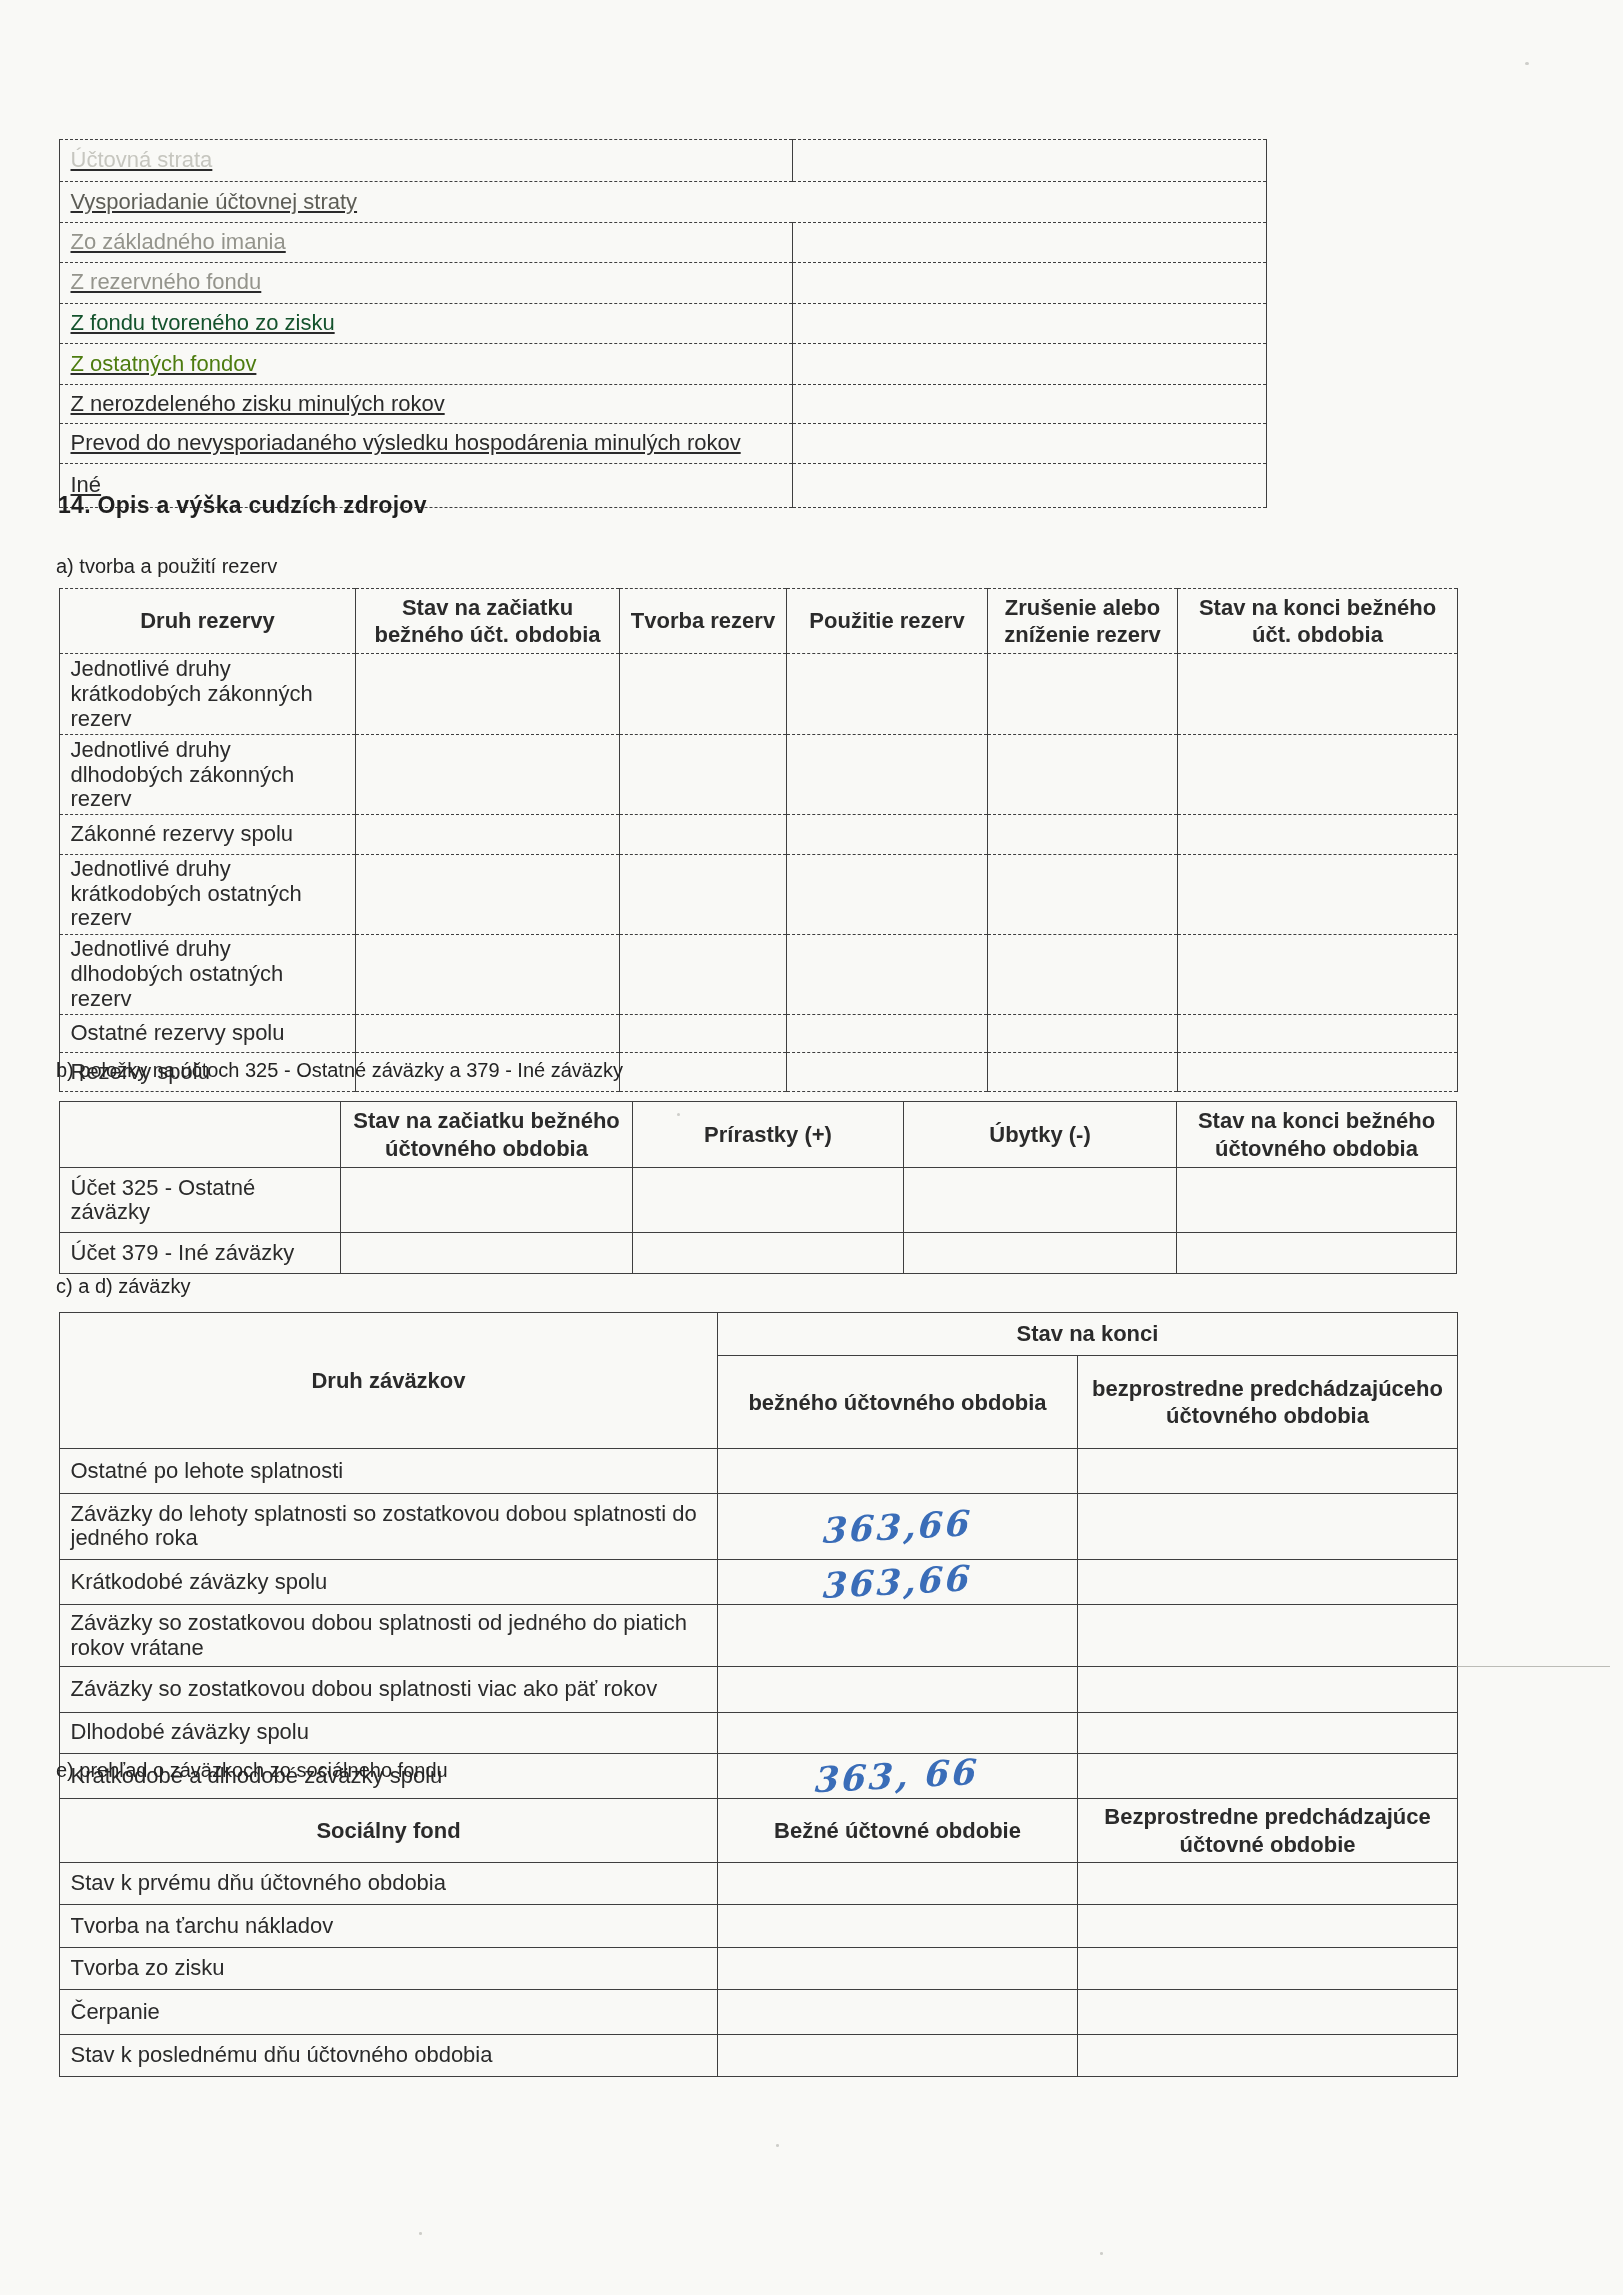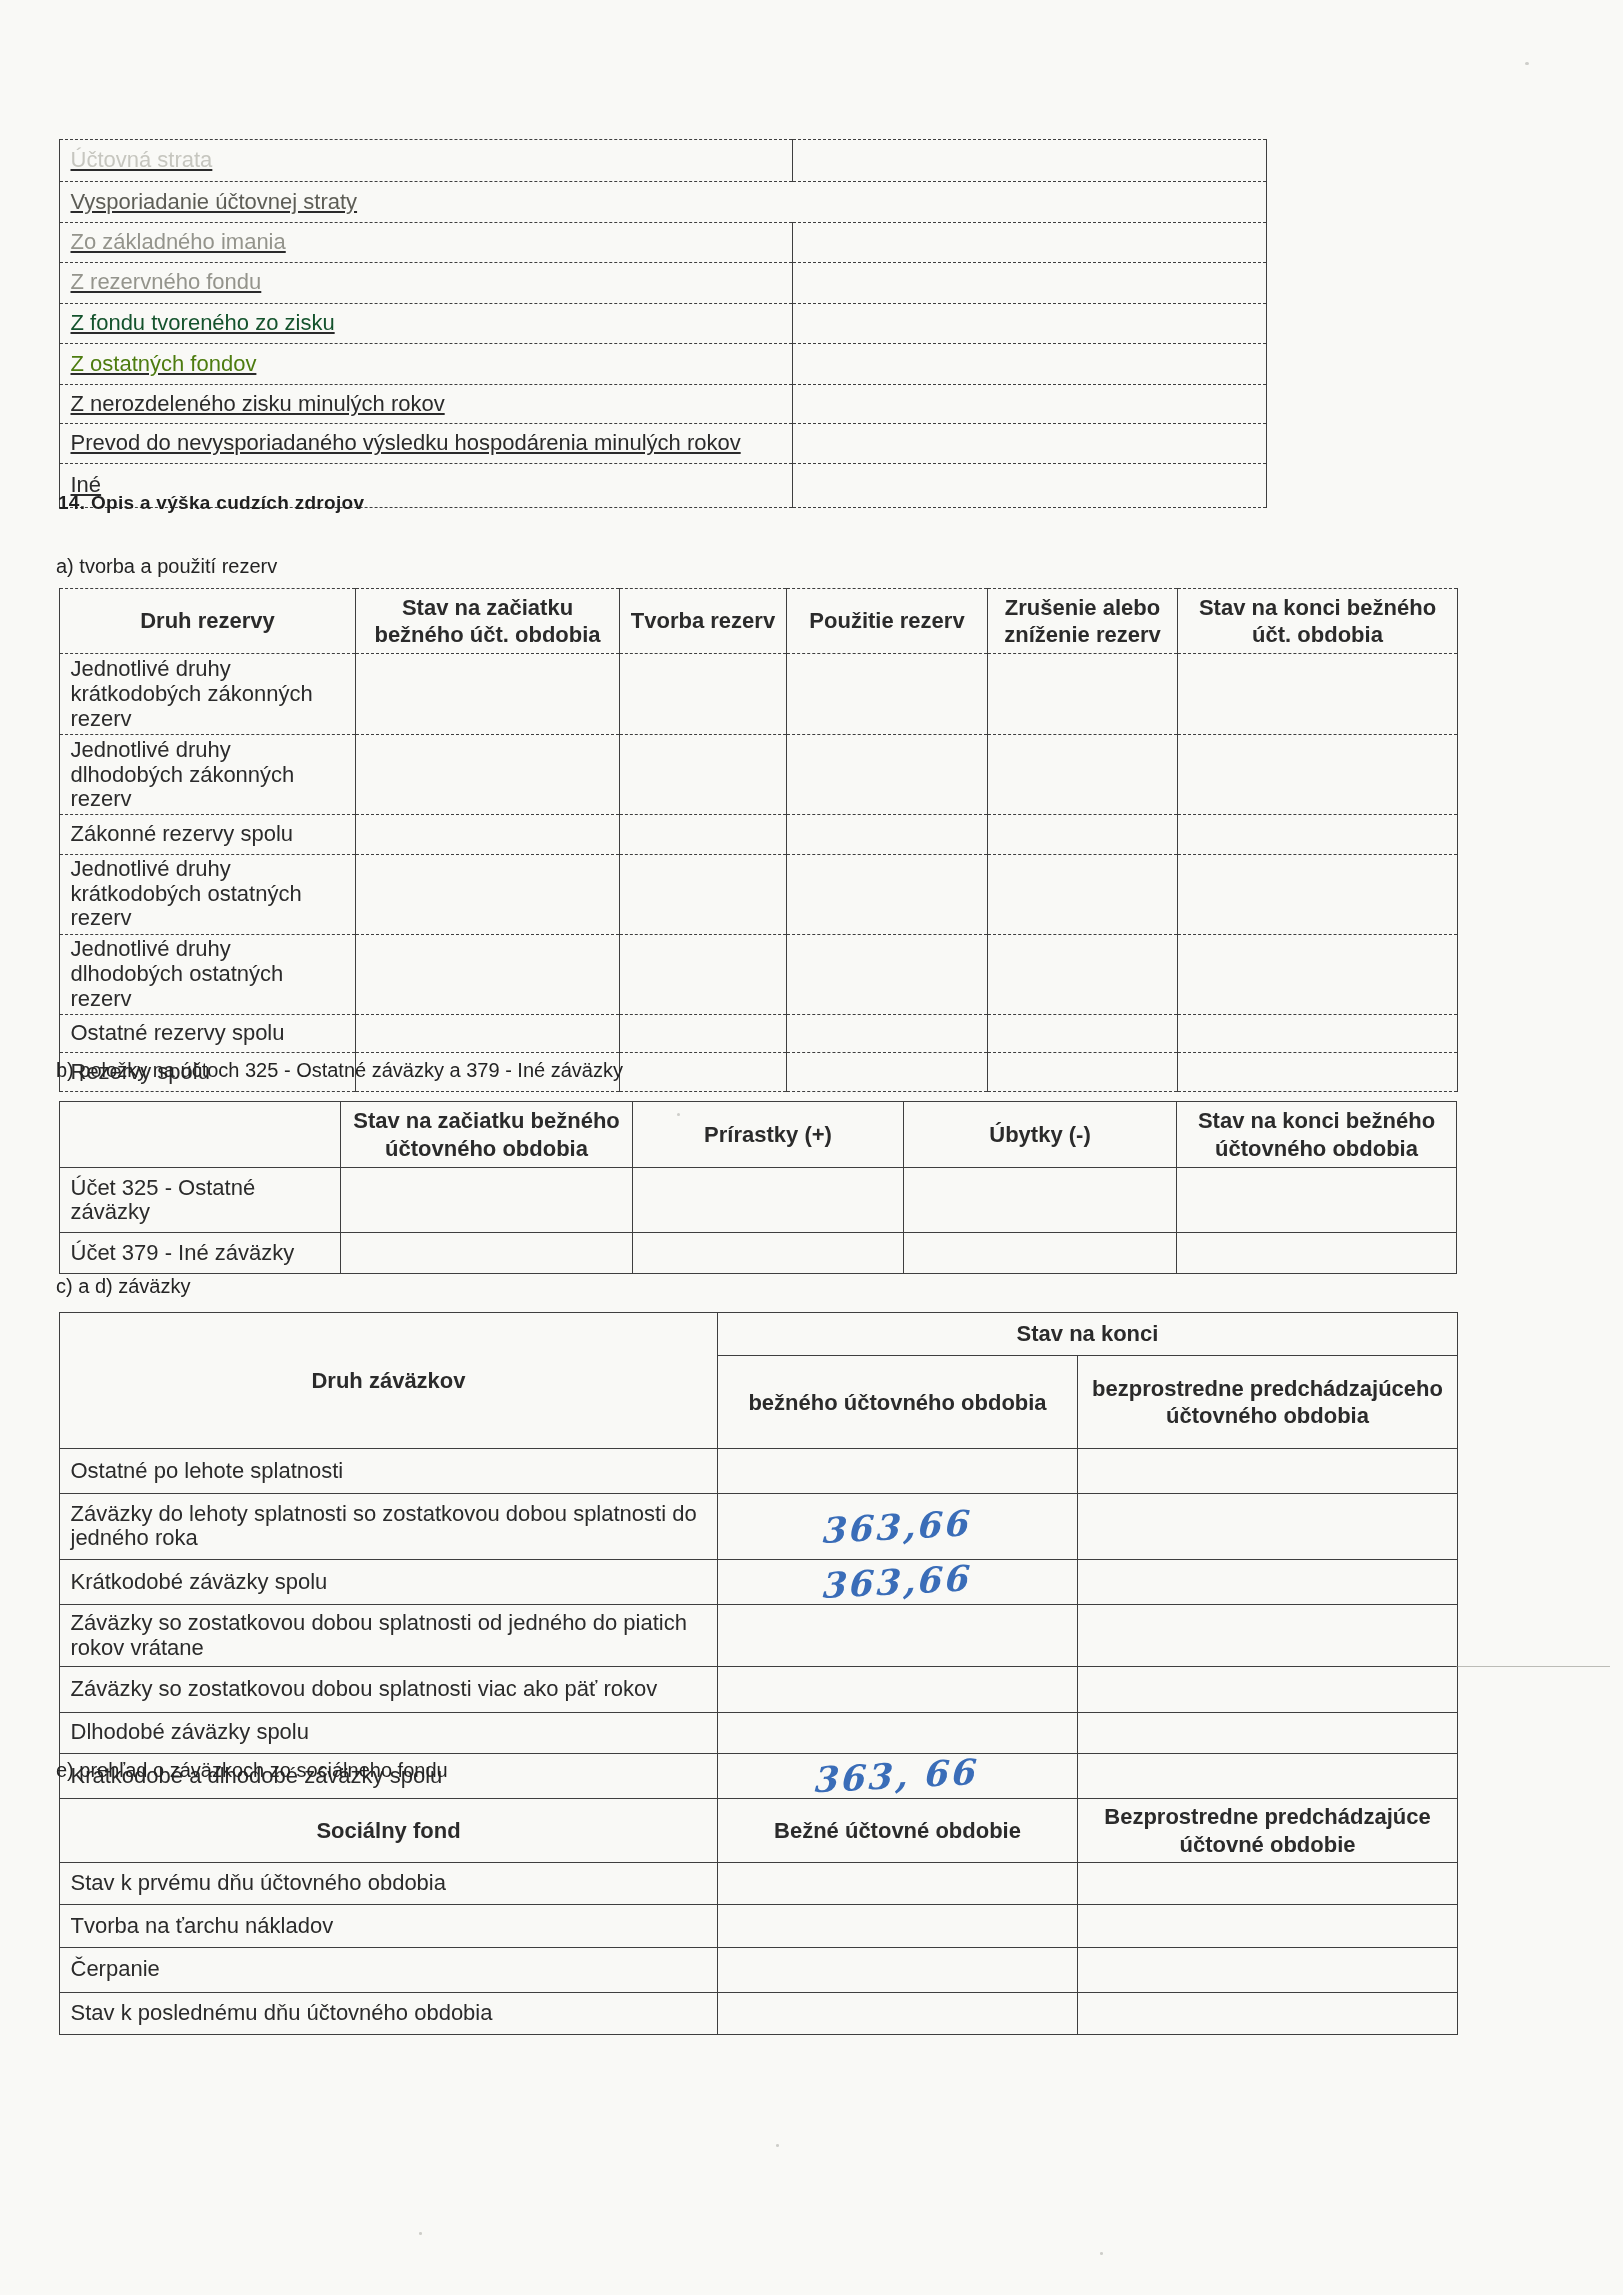--- a/index.html
+++ b/index.html
@@ -17,21 +17,21 @@
   .sheet td.hdr { font-weight:bold; text-align:center; line-height:1.25; padding:2.6px 6.5px; }
   .dashed-rows td { border-top-style:dashed; border-bottom-style:dashed; }
   .valcell { text-align:center; }
   
   .fade-a { color:#c6c6bf; }
   .fade-b { color:#5d5d56; }
   .fade-c { color:#94948c; }
   .fade-d { color:#14532d; }
   .fade-e { color:#4d7c0f; }
   
-  .h-main { position:absolute; font-size:19px; font-weight:bold; color:#1f1f1f; letter-spacing:0.3px; }
+  .h-main { position:absolute; font-size:23px; font-weight:bold; color:#1f1f1f; letter-spacing:0.3px; }
   .h-sub  { position:absolute; font-size:20px; color:#242424; }
   
   .hand {
     display:inline-block;
     font-family:"DejaVu Serif", serif; font-style:italic; font-weight:bold;
     font-size:35px; letter-spacing:2.6px; color:#3a6db8;
     transform:rotate(-3deg) skewX(-6deg);
   }
   
   .speck { position:absolute; background:#9a9a92; border-radius:50%; opacity:.45; }
@@ -271,20 +271,25 @@
       <td style="height:36px">Stav k prvému dňu účtovného obdobia</td>
       <td></td>
           <td></td>
     </tr>
     <tr>
       <td style="height:36px">Tvorba na ťarchu nákladov</td>
       <td></td>
           <td></td>
     </tr>
     <tr>
+      <td style="height:36px">Tvorba zo zisku</td>
+      <td></td>
+          <td></td>
+    </tr>
+    <tr>
       <td style="height:39px">Čerpanie</td>
       <td></td>
           <td></td>
     </tr>
     <tr>
       <td style="height:36px">Stav k poslednému dňu účtovného obdobia</td>
       <td></td>
           <td></td>
     </tr>
   </tbody>

